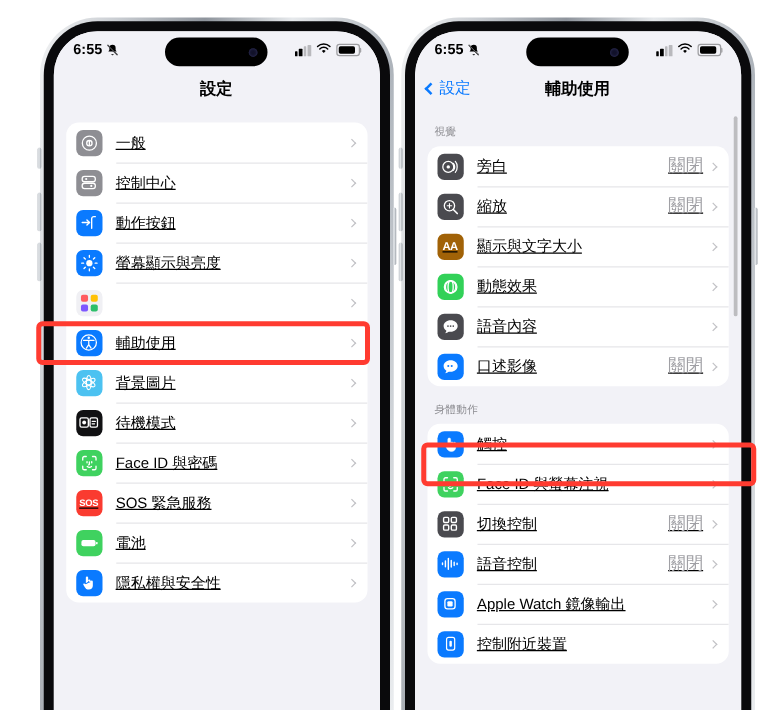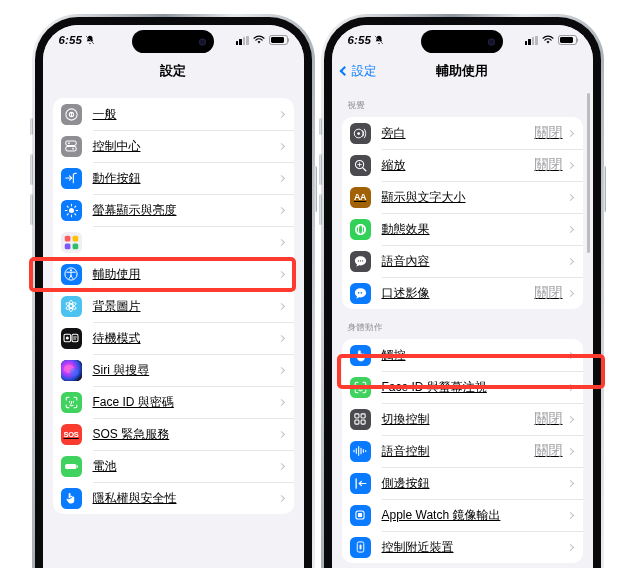--- a/index.html
+++ b/index.html
@@ -76,21 +76,20 @@
     display: flex;
     align-items: center;
     padding: 0 16px;
     background: #f2f2f7;
   }
   .sb-time {
     font-size: 11.5px;
     font-weight: 700;
     color: #000;
     letter-spacing: .1px;
-    font-style: italic;
   }
   .sb-bell { margin-left: 3px; display: inline-flex; align-items: center; }
   .sb-right {
     margin-left: auto;
     display: flex;
     align-items: center;
     gap: 4px;
   }
   .island {
     position: absolute;
@@ -414,39 +413,20 @@
                   <rect x="1.5" y="6.5" width="10" height="11" rx="2" fill="none" stroke="#fff" stroke-width="1.6"></rect>
                   <rect x="13.5" y="6.5" width="9" height="11" rx="2" fill="none" stroke="#fff" stroke-width="1.6"></rect>
                   <circle cx="6.5" cy="12" r="2.3" fill="#fff"></circle>
                   <path d="M16 10.5h4M16 13.5h3" stroke="#fff" stroke-width="1.5" stroke-linecap="round"></path>
                 </svg>
               </div>
               <span class="row-label">待機模式</span>
               <span class="chev"></span>
             </div>
             <div class="row">
-              <div class="app-icon" style="background: rgb(26, 26, 34);">
-                <svg width="21" height="21" viewBox="0 0 24 24">
-                  <defs>
-                    <radialGradient id="sg" cx="35%" cy="40%" r="75%">
-                      <stop offset="0%" stop-color="#ff4fd0"></stop>
-                      <stop offset="38%" stop-color="#b43cff"></stop>
-                      <stop offset="70%" stop-color="#2a4fe0"></stop>
-                      <stop offset="100%" stop-color="#0d1030"></stop>
-                    </radialGradient>
-                  </defs>
-                  <rect width="24" height="24" fill="url(#sg)"></rect>
-                  <ellipse cx="9" cy="10" rx="6" ry="5" fill="#ff77e0" opacity=".55"></ellipse>
-                  <ellipse cx="15" cy="14" rx="5" ry="4.5" fill="#2f7bff" opacity=".5"></ellipse>
-                </svg>
-              </div>
-              <span class="row-label">Siri 與搜尋</span>
-              <span class="chev"></span>
-            </div>
-            <div class="row">
               <div class="app-icon" style="background: rgb(63, 210, 95);">
                 <svg width="15" height="15" viewBox="0 0 24 24">
                   <g stroke="#fff" stroke-width="1.7" fill="none" stroke-linecap="round">
                     <path d="M3.5 8V5.5A2 2 0 0 1 5.5 3.5H8M16 3.5h2.5a2 2 0 0 1 2 2V8M20.5 16v2.5a2 2 0 0 1-2 2H16M8 20.5H5.5a2 2 0 0 1-2-2V16"></path>
                     <path d="M9 10v1.6M15 10v1.6M12 10.4v3.1l-1 .8M9.3 16.3c1.6 1.3 3.8 1.3 5.4 0"></path>
                   </g>
                 </svg>
               </div>
               <span class="row-label">Face ID 與密碼</span>
               <span class="chev"></span>
@@ -650,31 +630,20 @@
                     <path d="M3 11v2M6.5 8.5v7M10 5.5v13M13.5 8v8M17 10v4M20.5 11.2v1.6"></path>
                   </g>
                 </svg>
               </div>
               <span class="row-label">語音控制</span>
               <span class="row-value">關閉</span>
               <span class="chev"></span>
             </div>
             <div class="row">
               <div class="app-icon" style="background: rgb(10, 122, 255);">
-                <svg width="15" height="15" viewBox="0 0 24 24">
-                  <path d="M5 4.5v15" stroke="#fff" stroke-width="2.1" stroke-linecap="round"></path>
-                  <path d="M20.5 12H10" stroke="#fff" stroke-width="1.9" stroke-linecap="round"></path>
-                  <path d="M13.5 8.5L10 12l3.5 3.5" stroke="#fff" stroke-width="1.9" fill="none" stroke-linecap="round" stroke-linejoin="round"></path>
-                </svg>
-              </div>
-              <span class="row-label">側邊按鈕</span>
-              <span class="chev"></span>
-            </div>
-            <div class="row">
-              <div class="app-icon" style="background: rgb(10, 122, 255);">
                 <svg width="14" height="14" viewBox="0 0 24 24">
                   <rect x="5" y="5" width="14" height="14" rx="3.6" fill="none" stroke="#fff" stroke-width="1.8"></rect>
                   <rect x="8.4" y="8.4" width="7.2" height="7.2" rx="1.6" fill="#fff"></rect>
                 </svg>
               </div>
               <span class="row-label">Apple Watch 鏡像輸出</span>
               <span class="chev"></span>
             </div>
             <div class="row">
               <div class="app-icon" style="background: rgb(10, 122, 255);">

